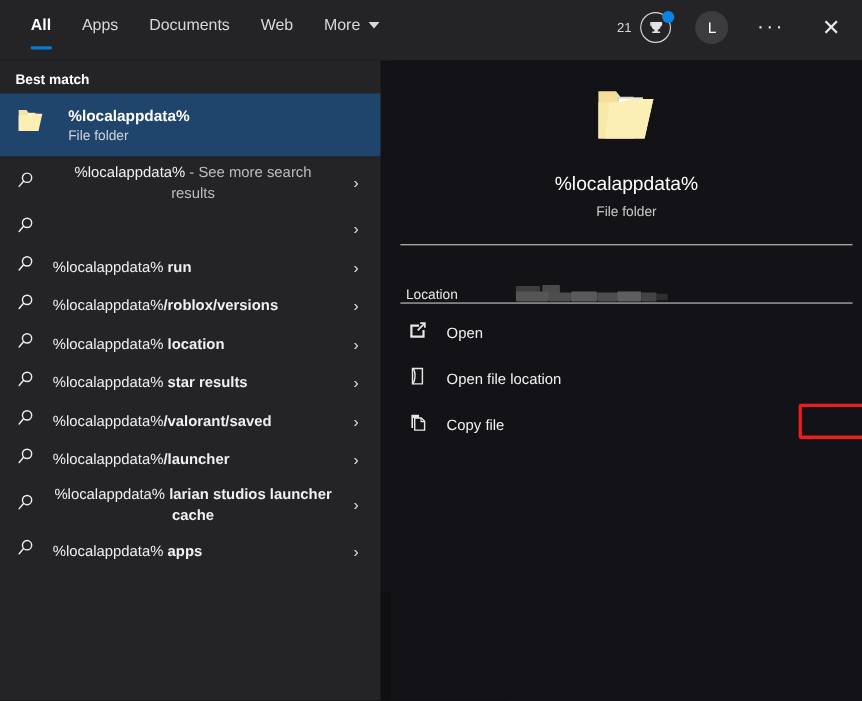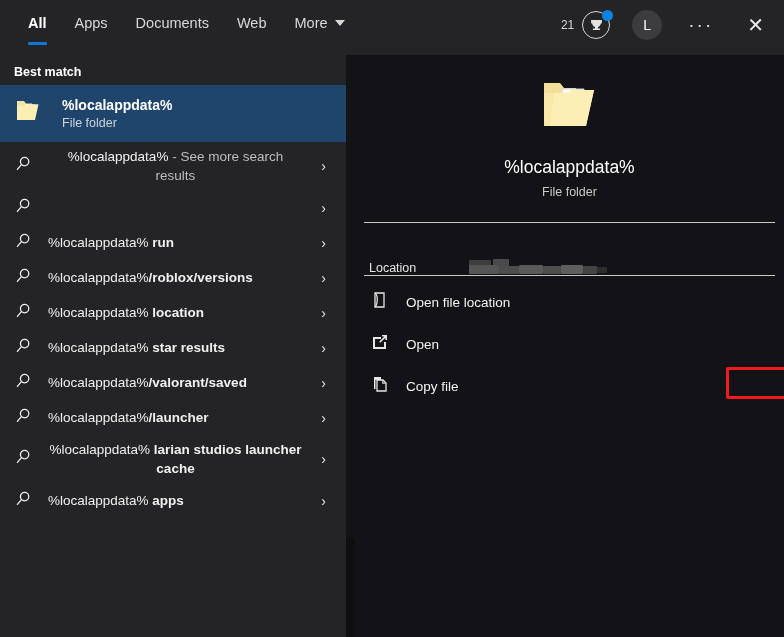--- a/index.html
+++ b/index.html
@@ -387,35 +387,35 @@
       </span>
     </div>
 
     <div class="divider" id="divider-bottom"></div>
 
     <div id="actions">
 
       <div class="action-row">
         <span>
           <svg width="18" height="18" viewBox="0 0 18 18" aria-hidden="true">
+            <path d="M2 4 h8 v2 h-6 v8 h9 v-5 h2 v7 h-13 z" fill="#e6e6e6"></path>
+            <path d="M11 2 h5 v5 h-1.6 v-2.3 l-5.1 5.1 -1.1 -1.1 5.1 -5.1 h-2.3 z" fill="#e6e6e6"></path>
+          </svg>
+        </span>
+        <span class="action-label">Open</span>
+      </div>
+
+      <div class="action-row">
+        <span>
+          <svg width="18" height="18" viewBox="0 0 18 18" aria-hidden="true">
             <path d="M4 2 h9 v14 h-9 z" fill="none" stroke="#e6e6e6" stroke-width="1.3"></path>
             <path d="M4 2 c3 1.5 3 11 0 14" fill="none" stroke="#e6e6e6" stroke-width="1.3"></path>
           </svg>
         </span>
         <span class="action-label">Open file location</span>
-      </div>
-
-      <div class="action-row">
-        <span>
-          <svg width="18" height="18" viewBox="0 0 18 18" aria-hidden="true">
-            <path d="M2 4 h8 v2 h-6 v8 h9 v-5 h2 v7 h-13 z" fill="#e6e6e6"></path>
-            <path d="M11 2 h5 v5 h-1.6 v-2.3 l-5.1 5.1 -1.1 -1.1 5.1 -5.1 h-2.3 z" fill="#e6e6e6"></path>
-          </svg>
-        </span>
-        <span class="action-label">Open</span>
       </div>
 
       <div class="action-row">
         <span>
           <svg width="18" height="18" viewBox="0 0 18 18" aria-hidden="true">
             <path d="M3 2 h7 v3 h-5.5 v9 h-1.5 z" fill="#e6e6e6"></path>
             <path d="M6 5 h6 l3 3 v8 h-9 z" fill="none" stroke="#e6e6e6" stroke-width="1.3"></path>
             <path d="M11.8 5.2 v3 h3" fill="none" stroke="#e6e6e6" stroke-width="1.1"></path>
           </svg>
         </span>

